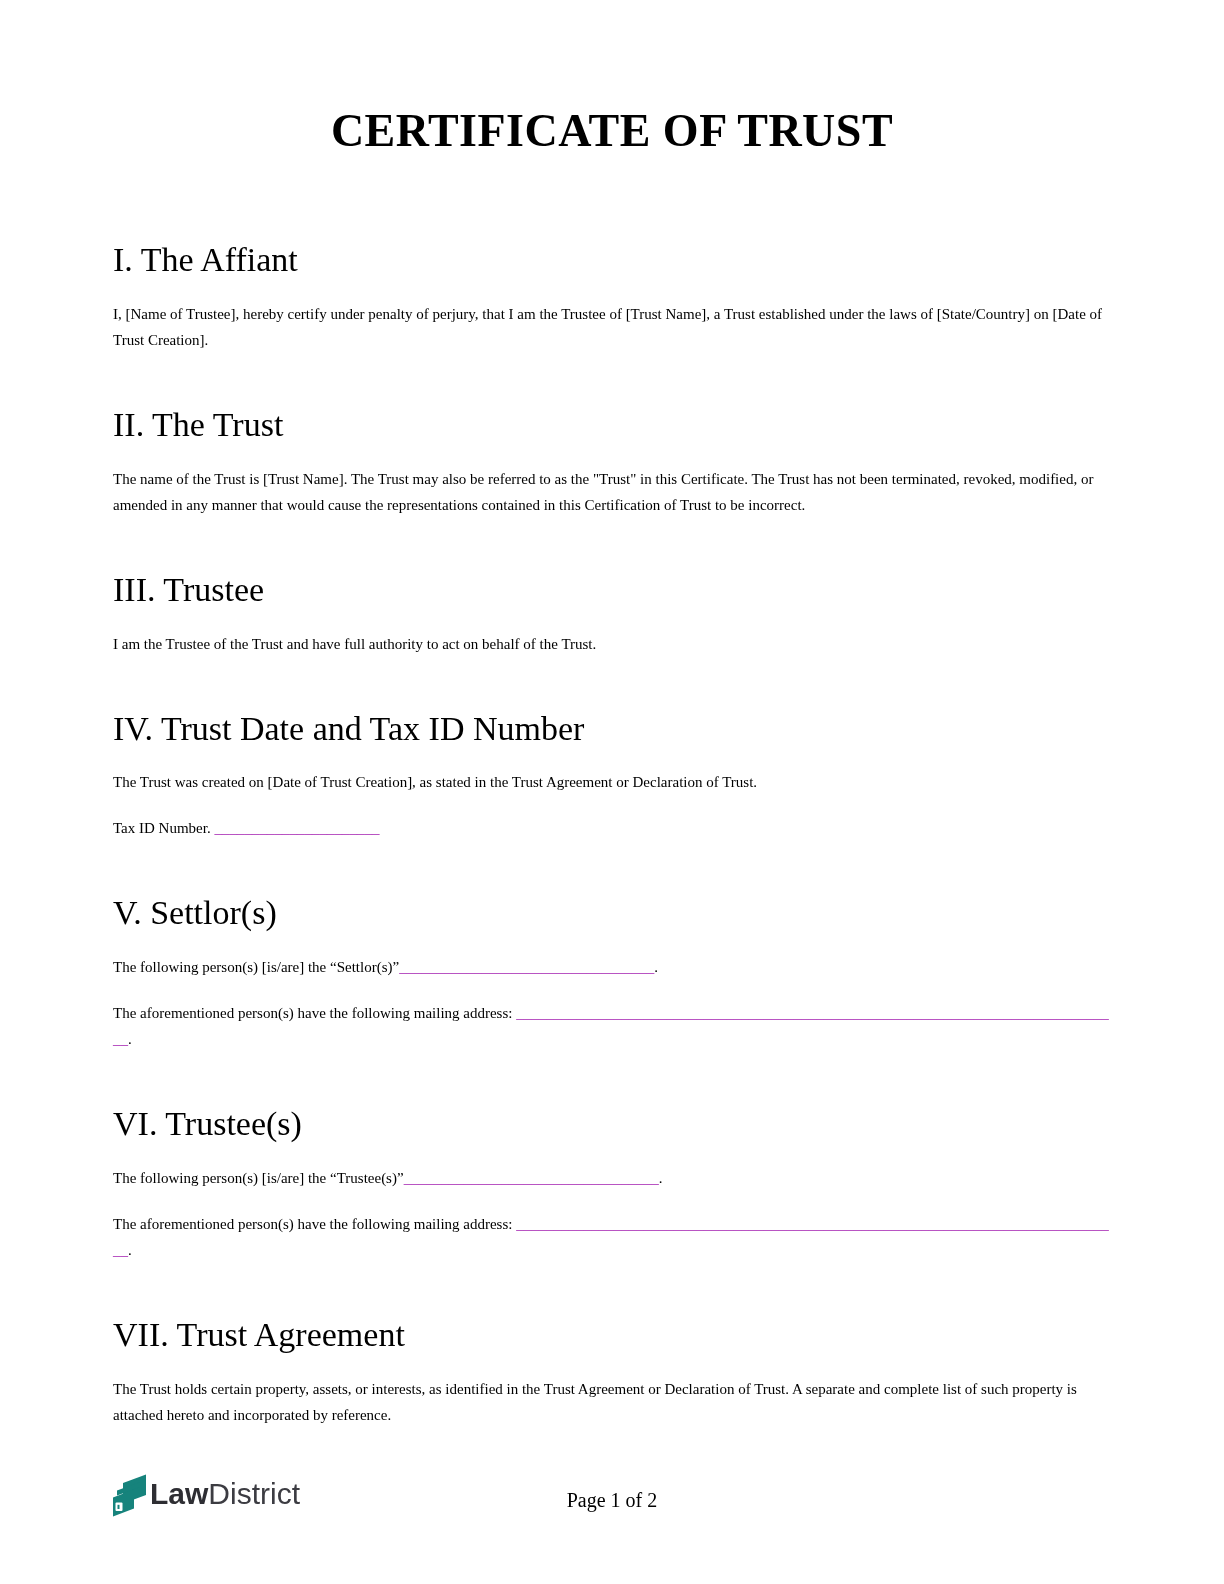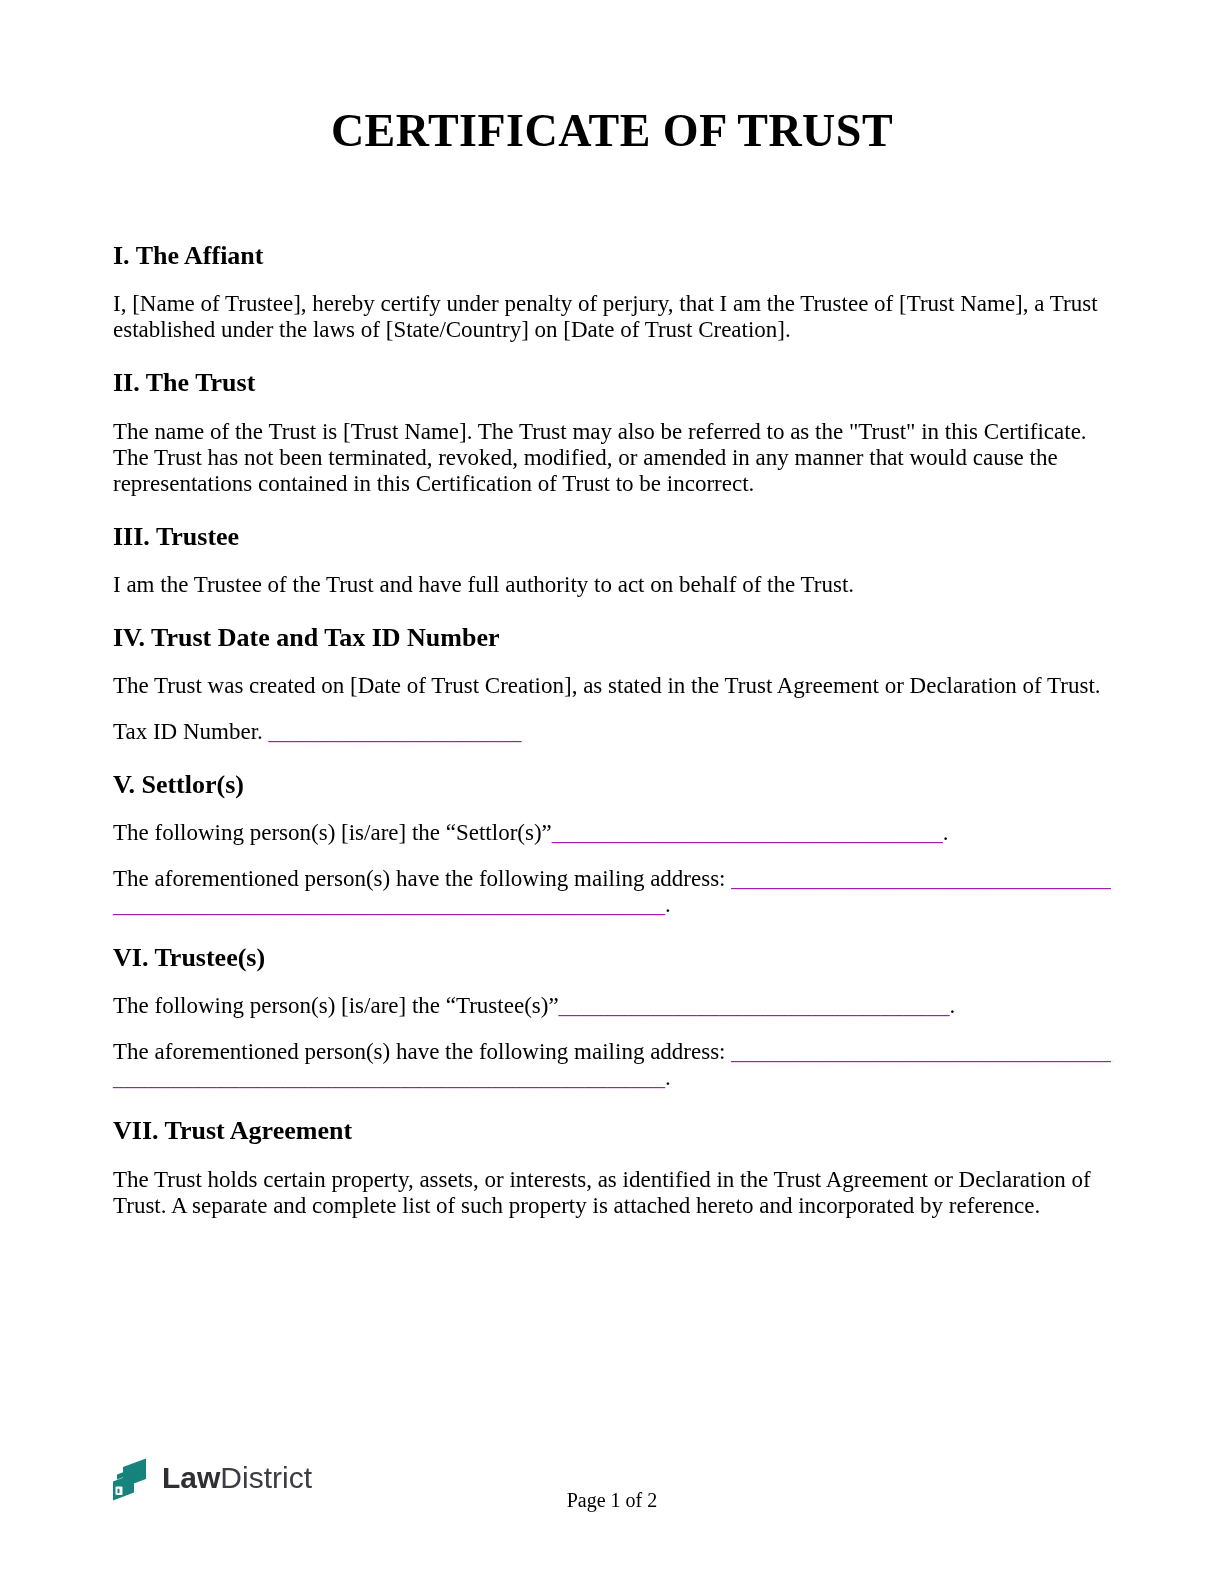--- a/index.html
+++ b/index.html
@@ -18,45 +18,45 @@
     padding: 0 113px;
   }
   .doc-title {
     margin: 103px 0 0 0;
     text-align: center;
     font-size: 46px;
     font-weight: bold;
     line-height: 1.2;
     letter-spacing: 0.5px;
   }
-  .section { margin-top: 24px; }
+  .section { margin-top: 52px; }
   .section.first { margin-top: 82px; }
   .section h2 {
     margin: 0;
-    font-size: 26px;
-    font-weight: bold;
+    font-size: 34px;
+    font-weight: normal;
     line-height: 1.2;
   }
   .section p {
     margin: 20px 0 0 0;
-    font-size: 23px;
+    font-size: 15px;
     line-height: 26px;
   }
   .blank {
     color: #a21caf;
     letter-spacing: 0;
     word-break: break-all;
   }
   .footer-logo {
     position: absolute;
     left: 110px;
-    bottom: 80px;
+    bottom: 64px;
     display: flex;
     align-items: center;
-    gap: 14px;
+    gap: 2px;
   }
   .logo-icon { display: block; }
   .brand-text {
     font-family: "Liberation Sans", sans-serif;
     font-size: 30px;
     line-height: 1;
     color: #2e2e33;
     white-space: nowrap;
   }
   .brand-law { font-weight: bold; }

